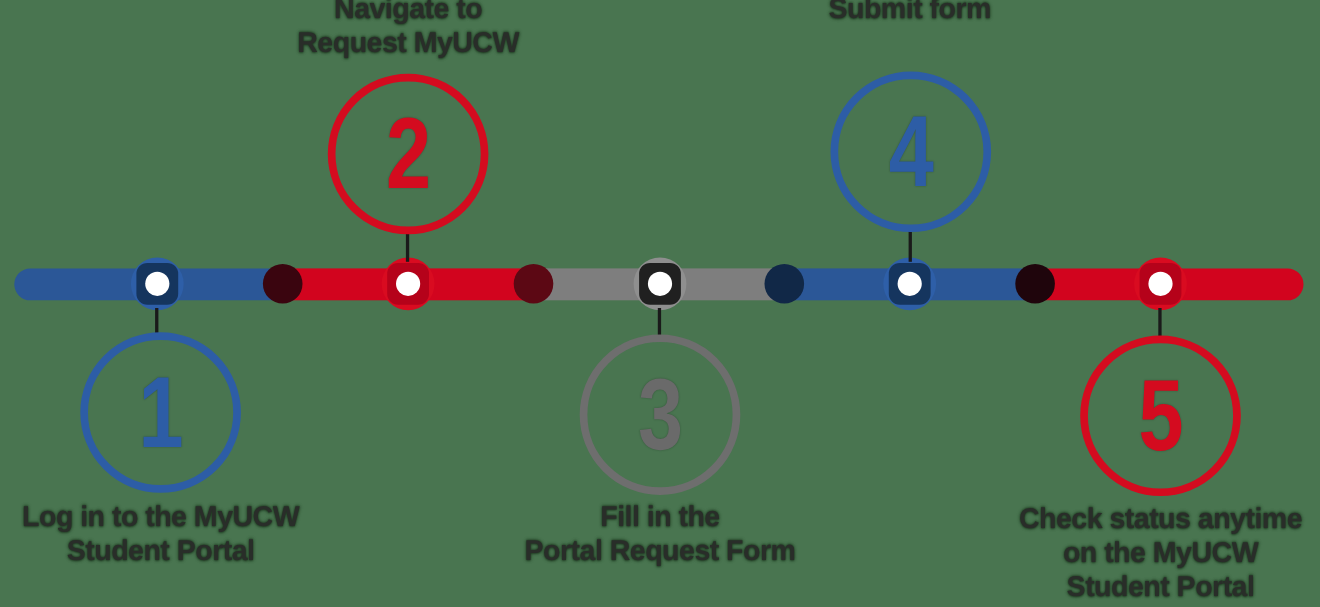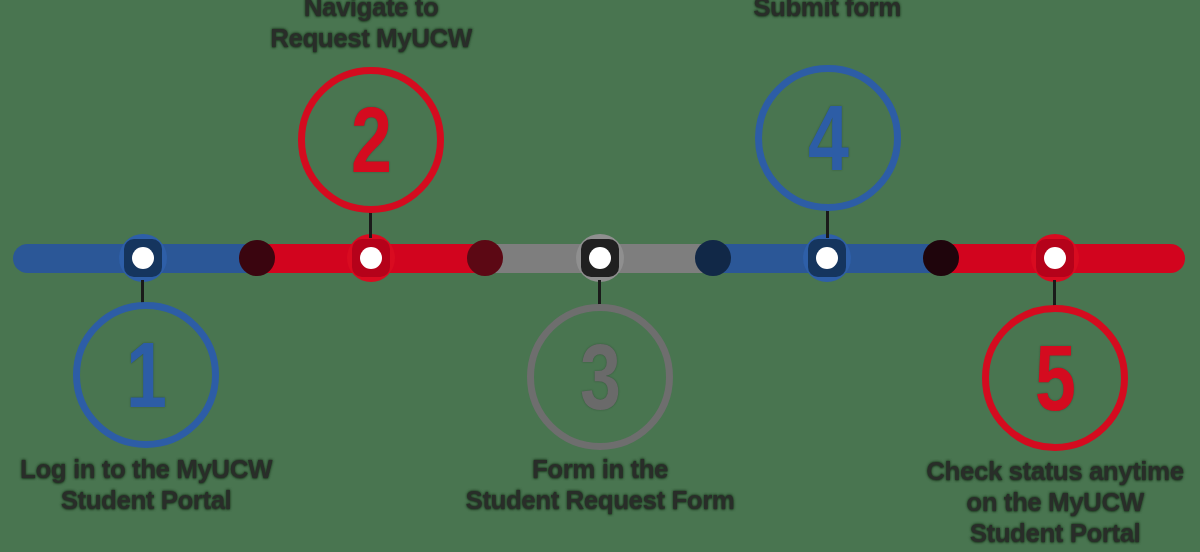--- a/index.html
+++ b/index.html
@@ -111,22 +111,22 @@
 
   <div class="label" style="left:-24px;top:454px;">
     <span>Log in to the MyUCW</span>
     <span>Student Portal</span>
   </div>
   <div class="label" style="left:201px;top:-8px;">
     <span>Navigate to</span>
     <span>Request MyUCW</span>
   </div>
   <div class="label" style="left:430px;top:454px;">
-    <span>Form in the</span>
-    <span>Student Request Form</span>
+    <span>Fill in the</span>
+    <span>Portal Request Form</span>
   </div>
   <div class="label" style="left:657px;top:-8px;">
     <span>Submit form</span>
   </div>
   <div class="label" style="left:885px;top:456px;">
     <span>Check status anytime</span>
     <span>on the MyUCW</span>
     <span>Student Portal</span>
   </div>
 

